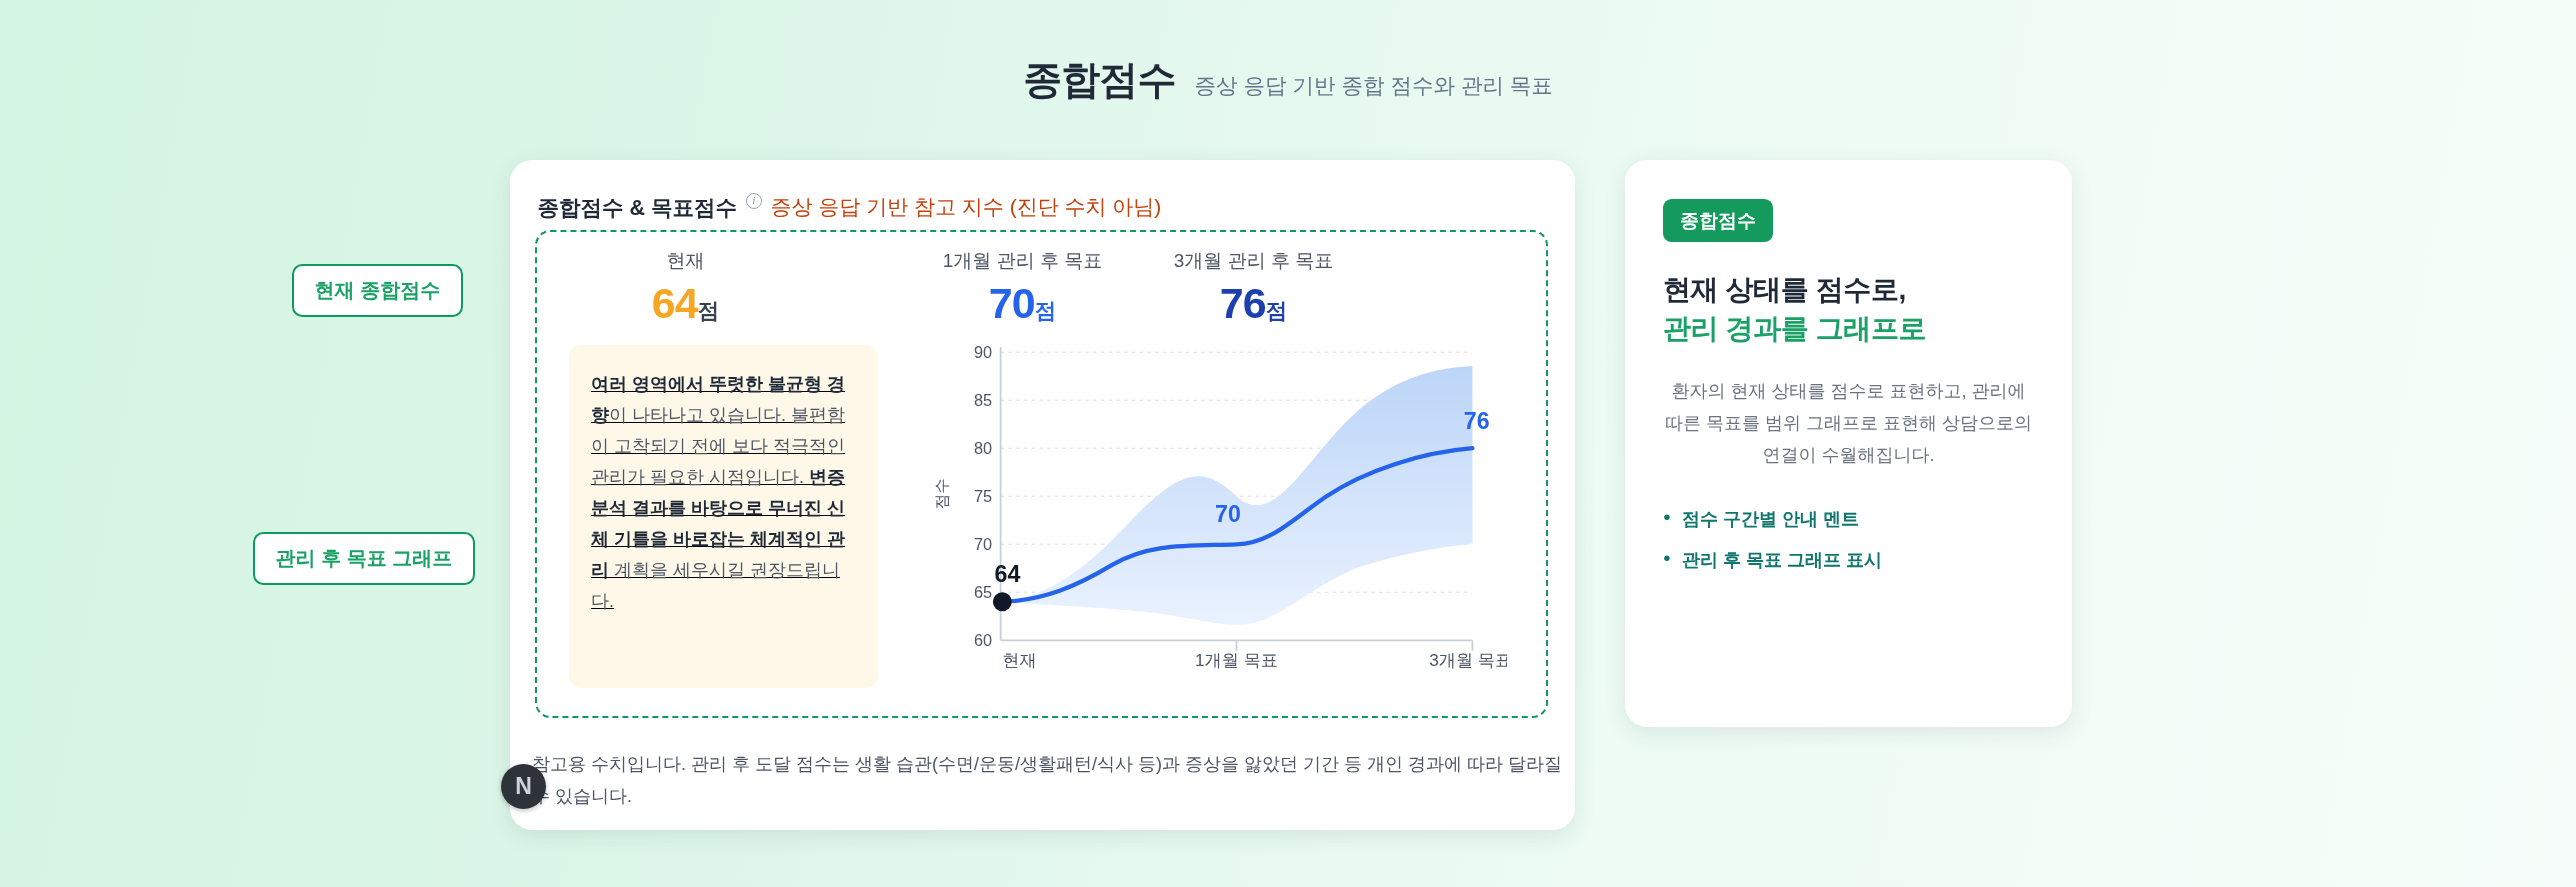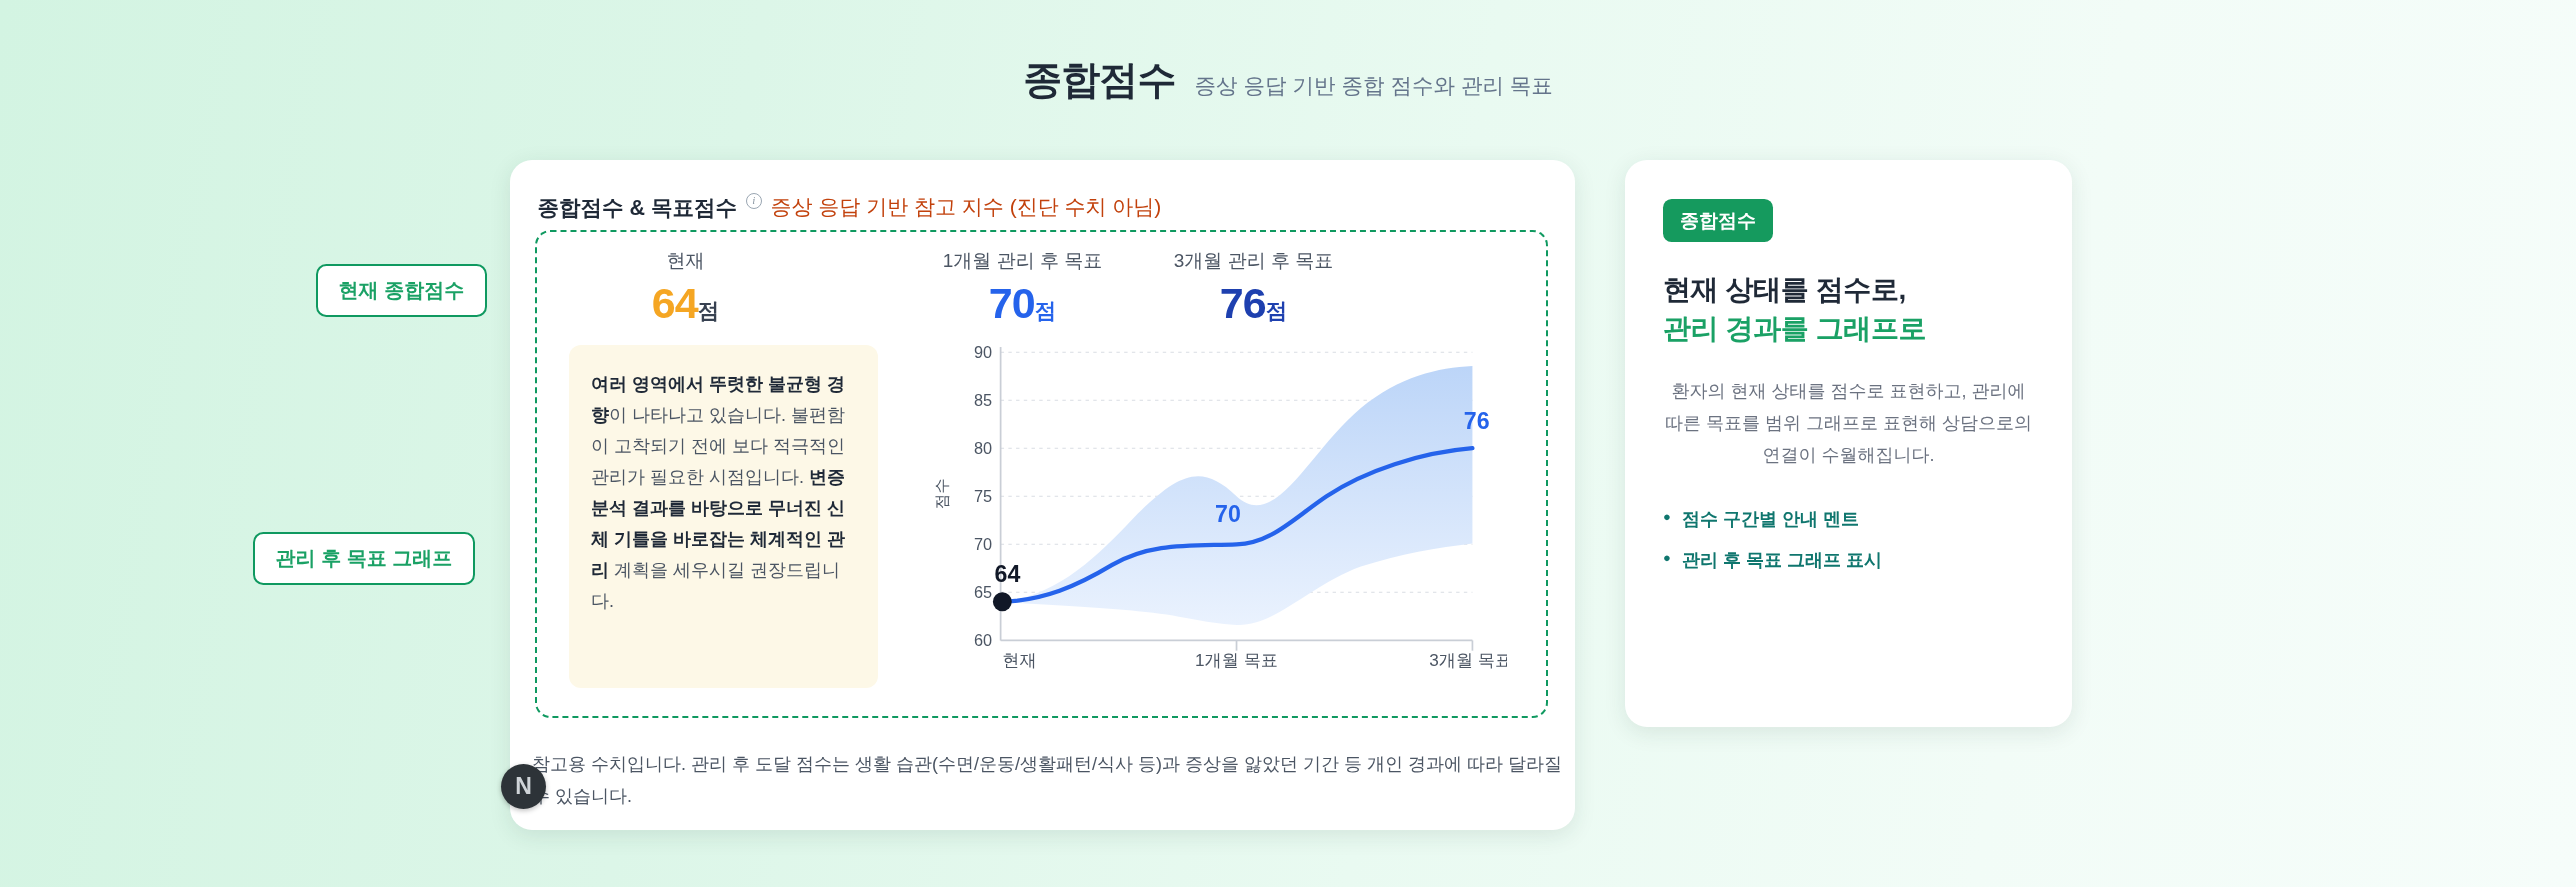--- a/index.html
+++ b/index.html
@@ -55,21 +55,21 @@
   .col-m1   { left: 361px; width: 249px; }
   .col-m3   { left: 592px; width: 249px; }
   .c-orange { color: #f5a623; }
   .c-blue   { color: #2563eb; }
   .c-navy   { color: #1e40af; }
   .u-dark   { color: #374151; }
 
   
   .note-box {
     position: absolute; left: 32px; top: 113px; width: 309px; height: 343px;
-    background: #fdf8e7; border-radius: 12px; padding: 24px 22px;
+    background: #fdf8e7; border-radius: 12px; padding: 24px 22px; text-decoration: underline;
   }
   .note-box p {
     font-size: 18px; line-height: 1.72; color: #4b5563; font-weight: 500;
   }
   .note-box b { color: #1f2937; font-weight: 800; }
 
   
   .chart-wrap { position: absolute; left: 369px; top: 103px; width: 601px; height: 356px; }
   .chart-wrap svg { display: block; }
 
@@ -109,21 +109,21 @@
   .side-list li::before {
     content: "●"; position: absolute; left: 0; top: 0; font-size: 13px; line-height: 1.55;
   }
 
   
   .pill {
     position: absolute; background: #ffffff; border: 2.6px solid #0f9960;
     border-radius: 10.3px; padding: 11px 20.6px;
     font-size: 20px; font-weight: 800; color: #1aa165; white-space: nowrap;
   }
-  .pill-1 { left: 316px; top: 264px; }
+  .pill-1 { left: 292px; top: 264px; }
   .pill-2 { left: 253px; top: 532px; }
 </style>
 </head>
 <body>
 
 <div id="stage">
 
   <div class="page-head">
     <span class="page-title">종합점수</span>
     <span class="page-sub">증상 응답 기반 종합 점수와 관리 목표</span>

